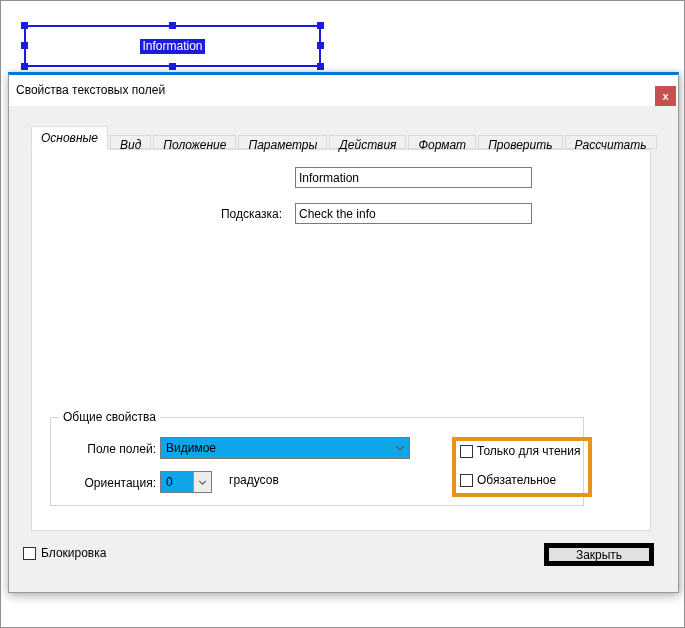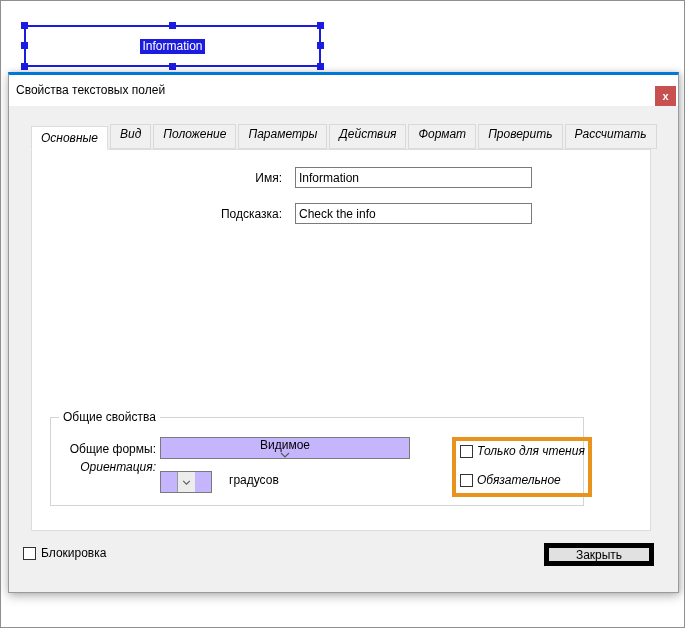--- a/index.html
+++ b/index.html
@@ -28,21 +28,21 @@
   .titlebar{position:absolute;left:0;top:0;right:0;height:31px;background:#fff;text-align:center;}
   .dlg-title{position:absolute;left:7px;top:8px;white-space:nowrap;}
   .close-btn{
     position:absolute;top:11px;right:2px;width:21px;height:20px;background:#c75050;
     color:#fff;font-size:11px;font-weight:bold;display:flex;align-items:center;justify-content:center;
     cursor:default;
   }
   
   .tabs{position:absolute;left:22px;top:51px;height:23px;display:flex;align-items:flex-end;z-index:2;font-style:italic;}
   .tab{
-    box-sizing:border-box;height:25px;line-height:19px;padding:0 9px;margin-right:2px;
+    box-sizing:border-box;height:14px;line-height:19px;padding:0 9px;margin-right:2px;
     background:#f0f0f0;border:1px solid #d9d9d9;border-bottom:1px solid #dcdcdc;
     white-space:nowrap;cursor:default;
   }
   .tab.active{
     height:24px;line-height:22px;margin-bottom:-1px;background:#fff;
     border:1px solid #dcdcdc;border-bottom:1px solid #fff;z-index:3;position:relative;
   }
   
   .panel{
     position:absolute;left:22px;top:74px;width:620px;height:382px;box-sizing:border-box;
@@ -50,28 +50,28 @@
   }
   .lbl{position:absolute;white-space:nowrap;}
   .lbl-right{text-align:right;}
   .txt-input{
     position:absolute;box-sizing:border-box;height:21px;border:1px solid #7a7a7a;background:#fff;
     font-family:"Liberation Sans","DejaVu Sans",sans-serif;font-size:12px;padding:0 3px;color:#000;
   }
   .group{position:absolute;left:18px;top:267px;width:534px;height:89px;box-sizing:border-box;border:1px solid #d4d4d4;}
   .group-title{position:absolute;top:-8px;left:8px;background:#fff;padding:0 4px;white-space:nowrap;}
   .combo{
-    position:absolute;box-sizing:border-box;height:22px;border:1px solid #7a7a7a;background:#c4b5fd;
-    display:flex;align-items:center;cursor:default;flex-direction:column;
+    position:absolute;box-sizing:border-box;height:22px;border:1px solid #7a7a7a;background:#0ea5e9;
+    display:flex;align-items:center;cursor:default;
   }
   .combo-value{flex:1;padding:0 5px;white-space:nowrap;overflow:hidden;}
   .chev{flex:none;width:18px;display:flex;align-items:center;justify-content:center;}
   .combo-btn{flex:none;width:17px;height:100%;background:#ececec;border-left:1px solid #999;
     display:flex;align-items:center;justify-content:center;}
-  .orange-box{position:absolute;left:420px;top:287px;width:140px;height:60px;box-sizing:border-box;border:4px solid #e8941c;font-style:italic;}
+  .orange-box{position:absolute;left:420px;top:287px;width:140px;height:60px;box-sizing:border-box;border:4px solid #e8941c;}
   .check-row{position:absolute;left:4px;display:flex;align-items:center;gap:4px;white-space:nowrap;}
   .checkbox{flex:none;width:13px;height:13px;box-sizing:border-box;border:1px solid #333;background:#fff;}
   
   .lock-row{position:absolute;left:14px;top:471px;display:flex;align-items:flex-end;gap:5px;white-space:nowrap;}
   .close-button{
     position:absolute;left:535px;top:468px;width:110px;height:23px;box-sizing:border-box;
     background:#e1e1e1;border:5px solid #000000;display:flex;align-items:center;justify-content:center;
     cursor:default;
   }
 </style>
@@ -104,41 +104,40 @@
       <div class="tab">Положение</div>
       <div class="tab">Параметры</div>
       <div class="tab">Действия</div>
       <div class="tab">Формат</div>
       <div class="tab">Проверить</div>
       <div class="tab">Рассчитать</div>
     </div>
 
     <div class="panel">
 
-      <div class="lbl lbl-right" style="left:0;top:21px;width:250px;">Имя:</div>
       <input class="txt-input" style="left: 263px; top: 17px; width: 237px;" type="text" value="Information">
 
       <div class="lbl lbl-right" style="left:0;top:57px;width:250px;">Подсказка:</div>
       <input class="txt-input" style="left: 263px; top: 53px; width: 237px;" type="text" value="Check the info">
 
       <div class="group">
         <div class="group-title">Общие свойства</div>
       </div>
 
-      <div class="lbl lbl-right" style="left:0;top:292px;width:124px;">Общие формы:</div>
+      <div class="lbl lbl-right" style="left:0;top:292px;width:124px;">Поле полей:</div>
       <div class="combo" style="left:128px;top:287px;width:250px;">
         <span class="combo-value">Видимое</span>
         <span class="chev">
           <svg width="10" height="6" viewBox="0 0 10 6">
               <path d="M1 1 L5 5 L9 1" stroke="#5a5a5a" stroke-width="1.2" fill="none"></path>
             </svg>
         </span>
       </div>
 
-      <div class="lbl lbl-right" style="left:0;top:310px;width:124px;font-style:italic;">Ориентация:</div>
+      <div class="lbl lbl-right" style="left:0;top:326px;width:124px;">Ориентация:</div>
       <div class="combo" style="left:128px;top:321px;width:52px;">
         <span class="combo-value">0</span>
         <span class="combo-btn">
           <svg width="9" height="5" viewBox="0 0 10 6">
               <path d="M1 1 L5 5 L9 1" stroke="#5a5a5a" stroke-width="1.3" fill="none"></path>
             </svg>
         </span>
       </div>
       <div class="lbl" style="left:197px;top:323px;">градусов</div>
 

